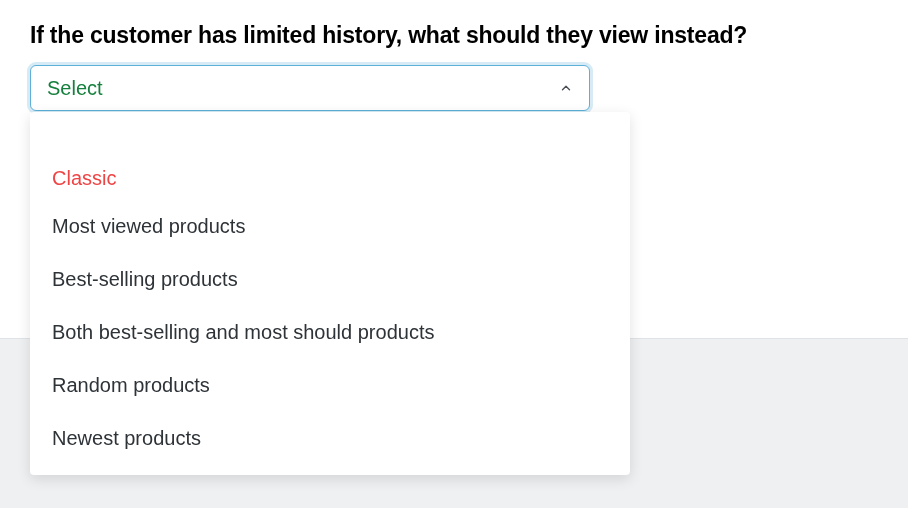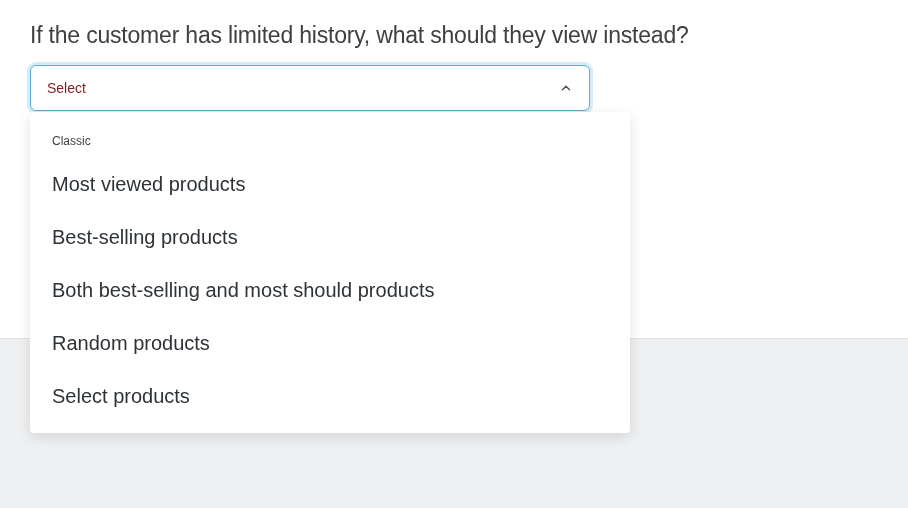--- a/index.html
+++ b/index.html
@@ -14,41 +14,41 @@
       height: 508px;
       overflow: hidden;
       position: relative;
     }
     .container {
       padding: 22px 30px;
       position: relative;
     }
     .question-label {
       font-size: 23px;
-      font-weight: 400;
-      color: #404040;
+      font-weight: 700;
+      color: #000000;
       margin-bottom: 16px;
       letter-spacing: -0.2px;
     }
     .select-box {
       width: 560px;
       height: 46px;
       border: 1.5px solid #5db0d8;
       border-radius: 6px;
       background: #ffffff;
       display: flex;
       align-items: center;
       justify-content: space-between;
       padding: 0 16px;
       box-shadow: 0 0 0 3px rgba(93, 176, 216, 0.25);
       cursor: pointer;
     }
     .select-placeholder {
-      font-size: 14px;
-      color: #7f1d1d;
+      font-size: 20px;
+      color: #15803d;
     }
     .chevron-icon {
       display: flex;
       align-items: center;
       justify-content: center;
     }
     .chevron-icon svg {
       width: 14px;
       height: 14px;
     }
@@ -57,23 +57,24 @@
       top: 112px;
       left: 30px;
       width: 600px;
       background: #ffffff;
       border-radius: 4px;
       box-shadow: 0 4px 14px rgba(0, 0, 0, 0.12);
       padding: 14px 0 10px 0;
       z-index: 10;
     }
     .dropdown-group-label {
-      font-size: 12px;
-      color: #404040;
+      font-size: 20px;
+      color: #ef4444;
       padding: 8px 22px 10px 22px;
+      margin-top: 33px;
     }
     .dropdown-option {
       font-size: 20px;
       color: #2e3338;
       padding: 15px 22px;
       cursor: pointer;
     }
     .bottom-bg {
       position: absolute;
       left: 0;
@@ -101,15 +102,15 @@
       </svg>
     </span>
   </div>
 
   <div class="dropdown-panel">
     <div class="dropdown-group-label">Classic</div>
     <div class="dropdown-option">Most viewed products</div>
     <div class="dropdown-option">Best-selling products</div>
     <div class="dropdown-option">Both best-selling and most should products</div>
     <div class="dropdown-option">Random products</div>
-    <div class="dropdown-option">Select products</div>
+    <div class="dropdown-option">Newest products</div>
   </div>
 </div>
 
 </body></html>

